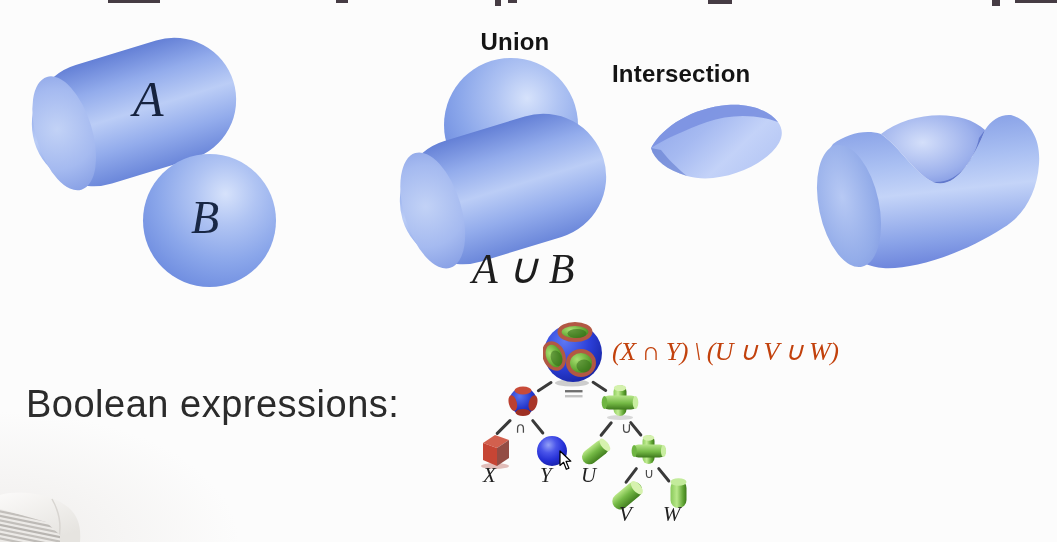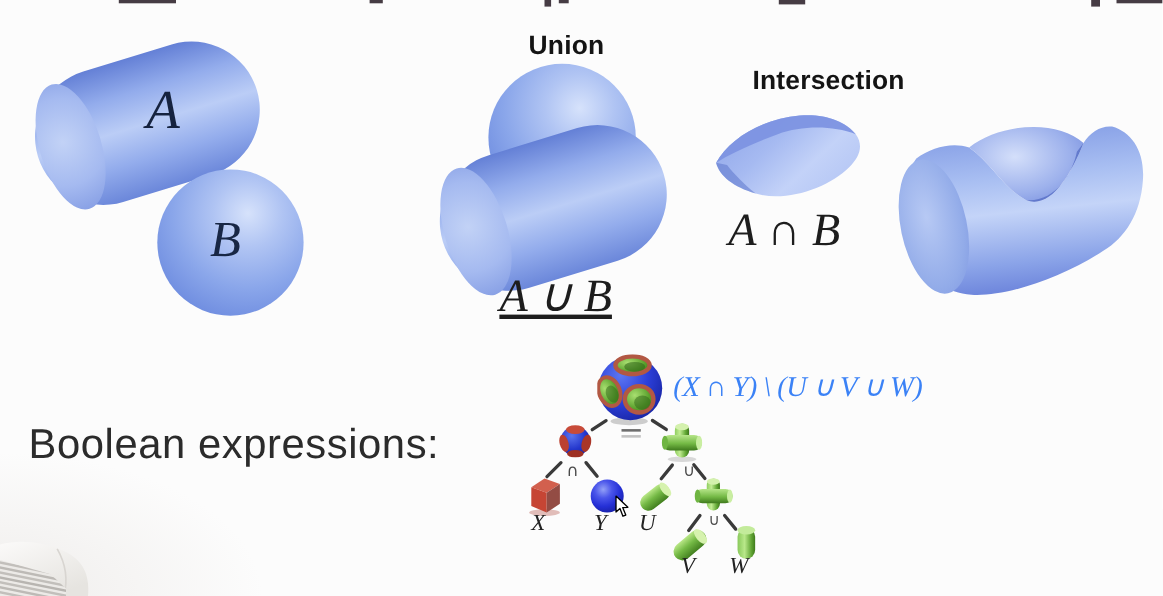--- a/index.html
+++ b/index.html
@@ -7,21 +7,21 @@
     position:relative;width:1057px;height:542px;overflow:hidden;
     background:#fcfcfc;
     font-family:"Liberation Sans", sans-serif;
   }
   .abs{position:absolute;}
   
   .op-title{font-weight:bold;font-size:24px;color:#141414;letter-spacing:0.2px;text-align:center;}
   .math-label{font-family:"Liberation Serif", serif;font-style:italic;font-size:42px;color:#1d1d1d;white-space:nowrap;}
   .operand-label{font-family:"Liberation Serif", serif;font-style:italic;color:#16233f;}
   .heading-light{font-size:38px;font-weight:300;color:#2b2b2b;letter-spacing:0.5px;}
-  .tree-expr{font-family:"Liberation Serif", serif;font-style:italic;font-size:26px;color:#3b82f6;white-space:nowrap;letter-spacing:-0.5px;}
+  .tree-expr{font-family:"Liberation Serif", serif;font-style:italic;font-size:26px;color:#c2410c;white-space:nowrap;letter-spacing:-0.5px;}
   .leaf-label{font-family:"Liberation Serif", serif;font-style:italic;font-size:21px;color:#222;}
   .tree-op{font-family:"DejaVu Sans", sans-serif;font-size:15px;color:#4a4a4a;}
   .root-op{font-family:"DejaVu Sans", sans-serif;font-size:28px;line-height:1;color:#6e6e6e;text-shadow:0 5px 0 #c2c2c2;}
   
   .capsule{
     border-radius:63px;
     background:linear-gradient(180deg,#6480d6 0%,#93acec 25%,#bbcdf6 50%,#93acec 75%,#6b87da 100%);
   }
   .cap-face{
     position:absolute;border-radius:50%;
@@ -64,37 +64,36 @@
   <div class="abs operand-label" style="left:133px;top:70px;font-size:50px;">A</div>
 
   <div class="abs sphere-blue" style="left:143px;top:154px;width:133px;height:133px;"></div>
   <div class="abs operand-label" style="left:191px;top:191px;font-size:46px;color:#182745;">B</div>
 
   <div class="abs op-title" style="left:455px;top:28px;width:120px;">Union</div>
   <div class="abs sphere-blue" style="left:444px;top:58px;width:134px;height:134px;"></div>
   <div class="abs capsule" style="left:398px;top:126px;width:210px;height:126px;transform:rotate(-17deg);">
     <div class="cap-face" style="left:3px;top:3px;width:57px;height:120px;"></div>
   </div>
-  <div class="abs math-label" style="left:454px;top:244px;text-decoration:underline;">A ∪ B</div>
-
-  <div class="abs op-title" style="left:684px;top:60px;width:136px;">Intersection</div>
+  <div class="abs math-label" style="left:472px;top:244px;">A ∪ B</div>
+
+  <div class="abs op-title" style="left:612px;top:60px;width:136px;">Intersection</div>
   <svg class="abs" style="left:645px;top:100px;" width="142" height="94" viewBox="0 0 142 94">
     <defs>
       <linearGradient id="ixMain" x1="0" y1="0" x2="1" y2="0.6">
         <stop offset="0" stop-color="#8ba2e8"></stop>
           <stop offset="0.45" stop-color="#a6baf1"></stop>
         <stop offset="0.75" stop-color="#c3d2f8"></stop>
           <stop offset="1" stop-color="#b7c8f5"></stop>
       </linearGradient>
     </defs>
     <path d="M 6,48 C 18,26 48,8 82,5 C 104,3 124,10 133,22 C 140,32 137,42 127,52 C 108,71 70,84 42,76 C 22,70 9,60 6,48 Z" fill="url(#ixMain)"></path>
     <path d="M 6,48 C 18,26 48,8 82,5 C 104,3 124,10 133,22 C 112,14 84,14 62,22 C 40,30 18,40 6,48 Z" fill="#7d93e2" opacity="0.95"></path>
     <path d="M 6,48 C 9,60 22,70 42,76 C 32,68 22,58 16,50 Z" fill="#5d76cc" opacity="0.55"></path>
   </svg>
-  <div class="abs math-label" style="left:662px;top:186px;">A ∩ B</div>
 
   <svg class="abs" style="left:813px;top:96px;" width="232" height="178" viewBox="0 0 232 178">
     <defs>
       <linearGradient id="dfBody" x1="0.1" y1="0" x2="0.25" y2="1">
         <stop offset="0" stop-color="#7d97e3"></stop>
           <stop offset="0.35" stop-color="#a9bff2"></stop>
         <stop offset="0.55" stop-color="#c4d4f8"></stop>
           <stop offset="0.85" stop-color="#8aa3e8"></stop>
         <stop offset="1" stop-color="#7088dd"></stop>
       </linearGradient>

